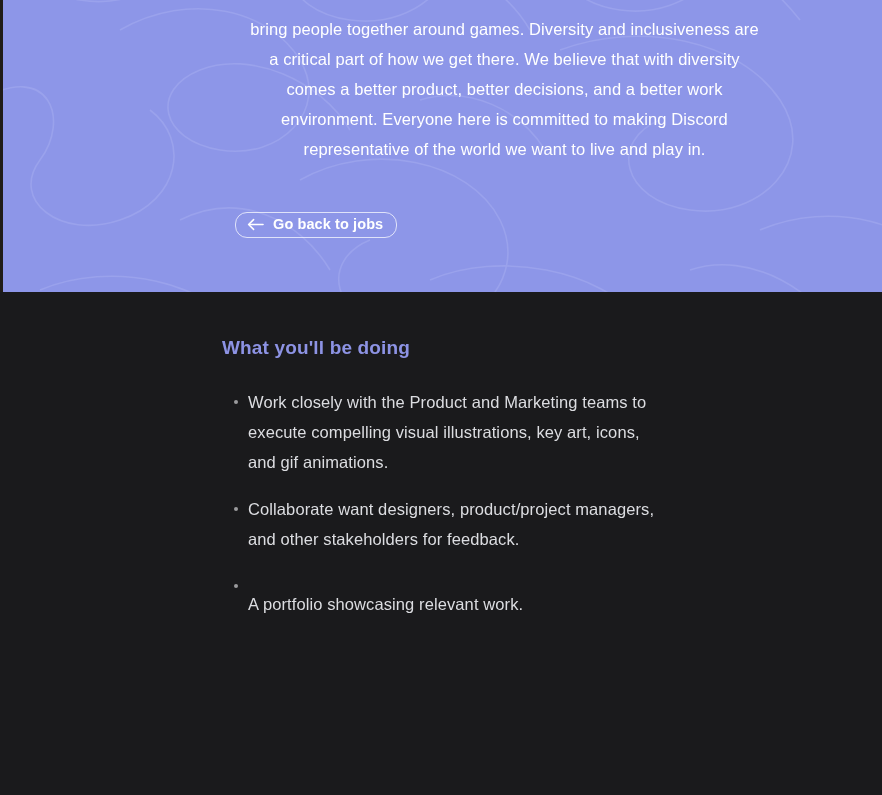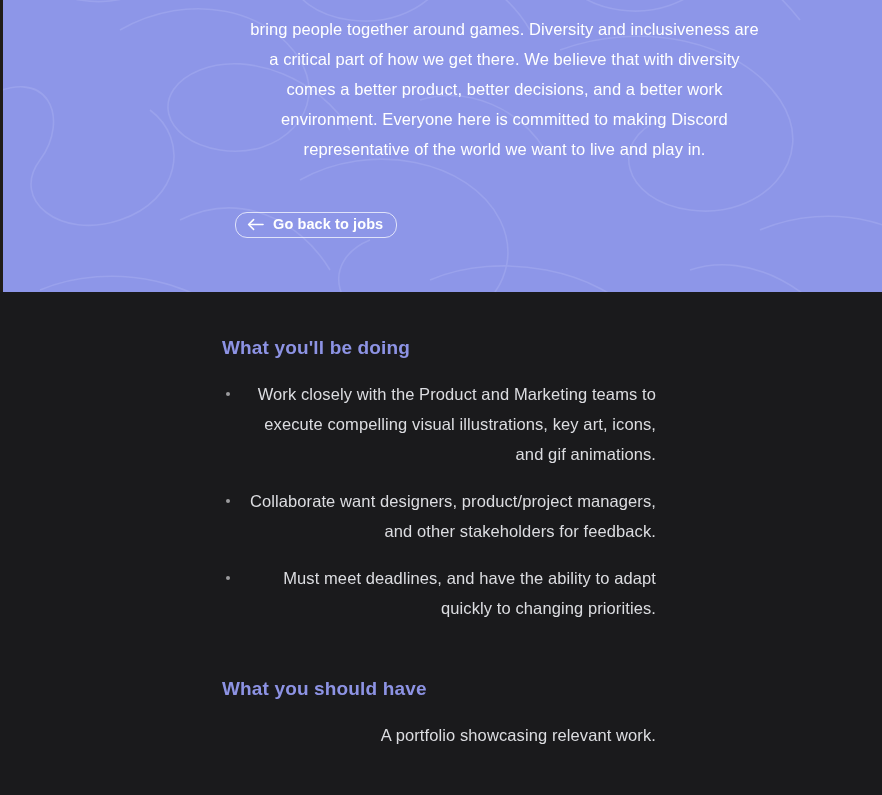--- a/index.html
+++ b/index.html
@@ -129,24 +129,23 @@
     line-height: 1;
     margin: 0;
     padding: 0;
     letter-spacing: 0.15px;
   }
   #section-doing .section-heading { padding-top: 46px; }
   #section-have .section-heading { padding-top: 52px; }
 
   ul.bullet-list {
     list-style: none;
-    margin: 4px;
+    margin: 12px;
     padding: 0;
     padding-top: 18px;
-    text-align: right;
   }
   ul.bullet-list li {
     position: relative;
     padding-left: 14px;
     margin-bottom: 17px;
     color: #dcdde1;
     font-size: 16.5px;
     line-height: 30px;
     font-weight: 400;
     letter-spacing: 0.1px;
@@ -216,27 +215,25 @@
           <li>
             <span class="bullet-dot"></span>
             <span class="bullet-text">Work closely with the Product and Marketing teams to execute compelling visual illustrations, key art, icons, and gif animations.</span>
           </li>
           <li>
             <span class="bullet-dot"></span>
             <span class="bullet-text">Collaborate want designers, product/project managers, and other stakeholders for feedback.</span>
           </li>
           <li>
             <span class="bullet-dot"></span>
-            <span class="bullet-text">Must meet deadlines, and have the ability to adapt quickly to changing priorities.</span>
           </li>
         </ul>
       </div>
 
       <div class="section" id="section-have">
-        <h2 class="section-heading">What you should have</h2>
         <ul class="bullet-list">
           <li>
             
             <span class="bullet-text">A portfolio showcasing relevant work.</span>
           </li>
 
         </ul>
       </div>
 
     </div>

